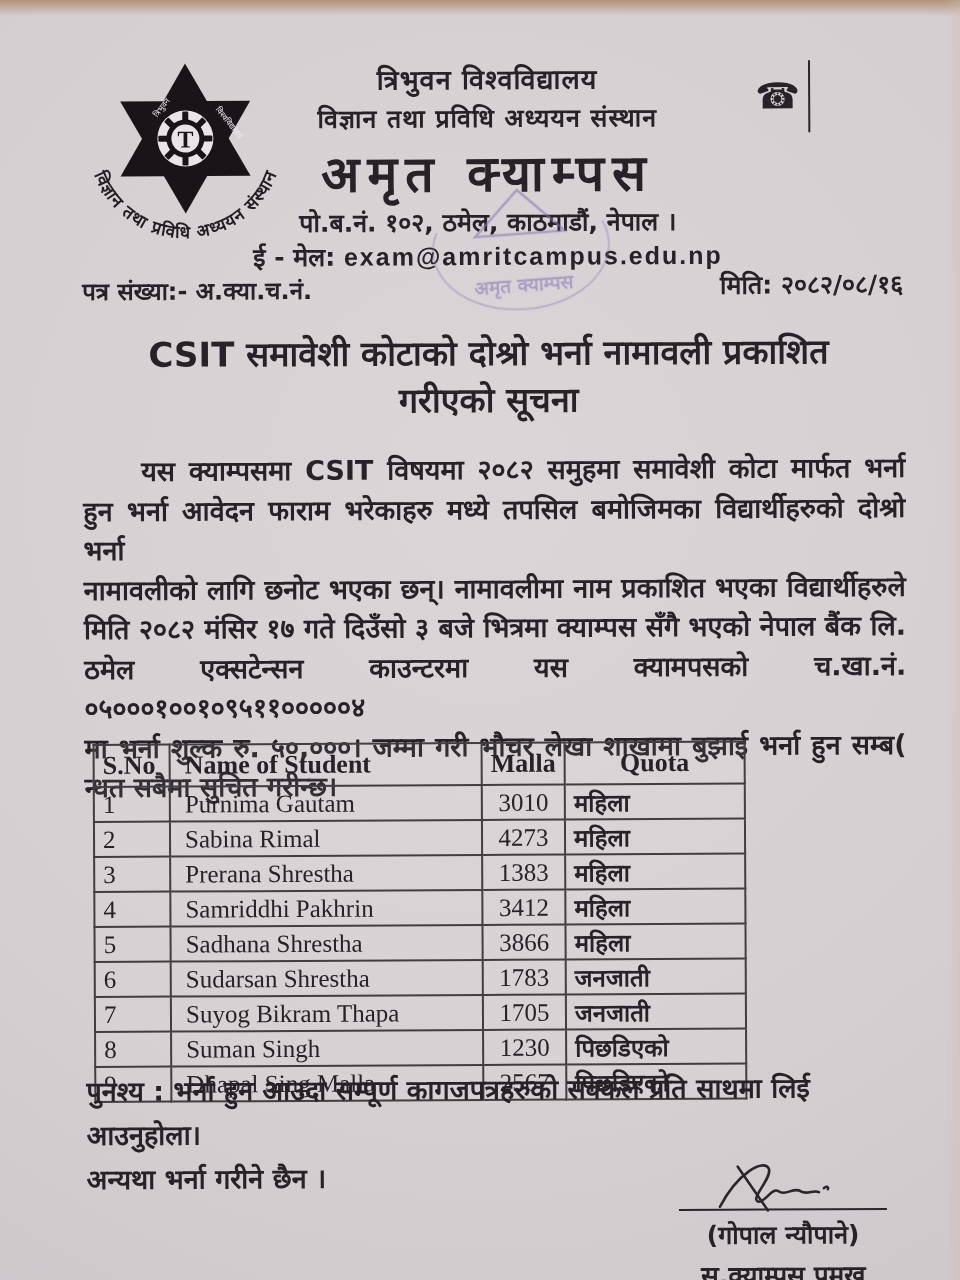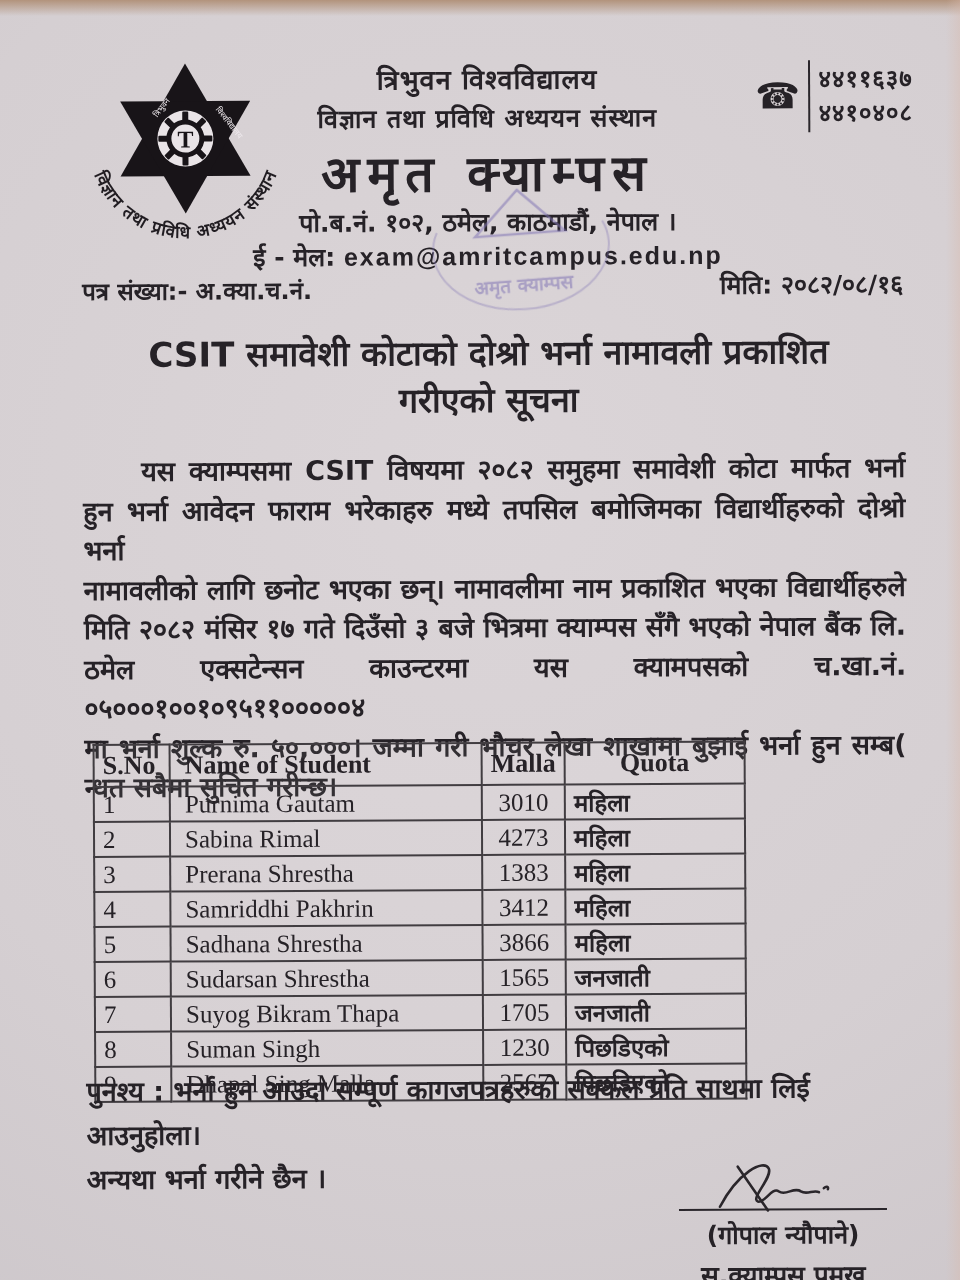--- a/index.html
+++ b/index.html
@@ -109,24 +109,20 @@
         <path id="ringPath" d="M 23 70 A 97 97 0 1 0 209 70" fill="none"></path>
       </defs>
       <text font-size="17" font-weight="bold" fill="#211d22" letter-spacing="1">
         <textPath href="#ringPath" startOffset="50%" text-anchor="middle">विज्ञान तथा प्रविधि अध्ययन संस्थान</textPath>
       </text>
     </svg>
 
     <div class="abs phone">
       <span class="glyph">☎</span>
       <span class="bar"></span>
-      <span class="nums">
-          <span>४४११६३७</span>
-          <span>४४१०४०८</span>
-        </span>
     </div>
 
     <div class="abs hdr-uni">त्रिभुवन विश्वविद्यालय</div>
     <div class="abs hdr-inst">विज्ञान तथा प्रविधि अध्ययन संस्थान</div>
     <div class="abs hdr-campus">अमृत क्याम्पस</div>
     <div class="abs hdr-addr">पो.ब.नं. १०२, ठमेल, काठमाडौं, नेपाल ।</div>
     <div class="abs hdr-mail">
       <span>ई - मेल: </span><span class="latin">exam@amritcampus.edu.np</span>
     </div>
 
@@ -192,21 +188,21 @@
         </tr>
           <tr>
           <td class="col-sn">5</td>
           <td class="col-name">Sadhana Shrestha</td>
           <td class="col-rank">3866</td>
           <td class="col-quota">महिला</td>
         </tr>
           <tr>
           <td class="col-sn">6</td>
           <td class="col-name">Sudarsan Shrestha</td>
-          <td class="col-rank">1565</td>
+          <td class="col-rank">1783</td>
           <td class="col-quota">जनजाती</td>
         </tr>
           <tr>
           <td class="col-sn">7</td>
           <td class="col-name">Suyog Bikram Thapa</td>
           <td class="col-rank">1705</td>
           <td class="col-quota">जनजाती</td>
         </tr>
           <tr>
           <td class="col-sn">8</td>

